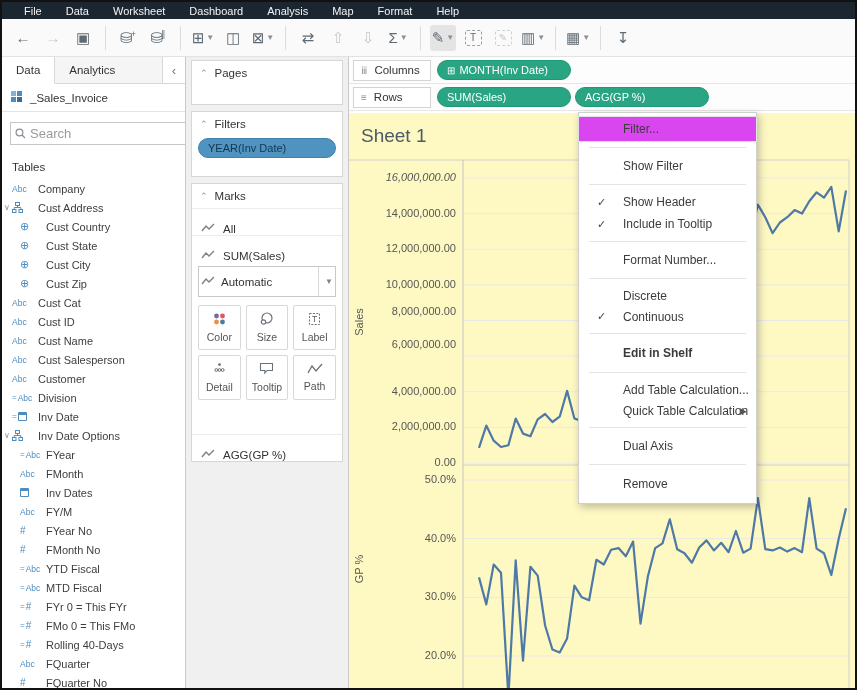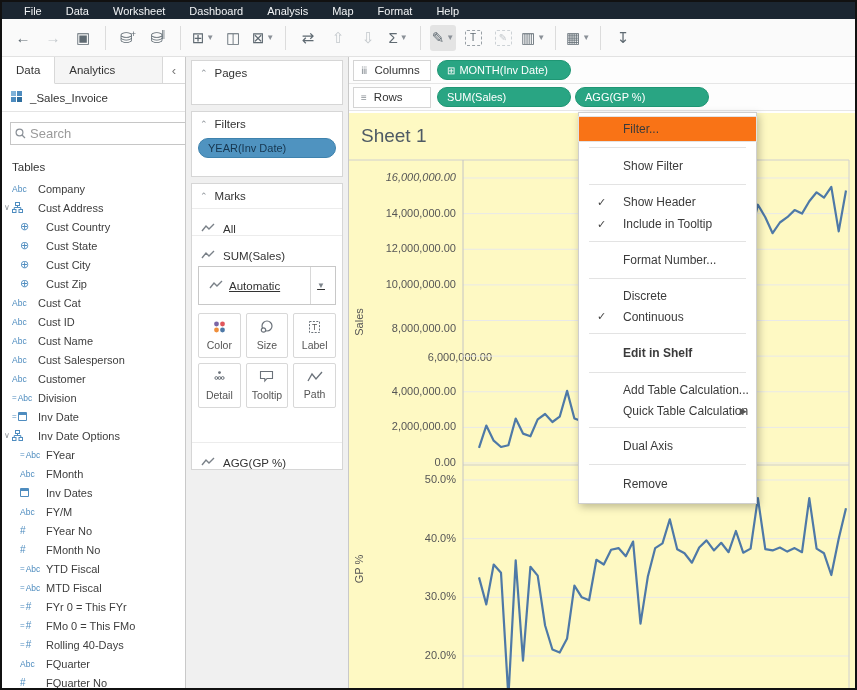--- a/index.html
+++ b/index.html
@@ -51,21 +51,21 @@
   .card { background:#fff; border:1px solid #d6d6d6; margin-bottom:6px; }
   .card-h { height:24px; display:flex; align-items:center; padding:0 8px; font-size:11.5px; color:#333; gap:7px; cursor:pointer; }
   .card-h .ch { color:#8b9197; font-size:9px; }
   .card-pages { height:45px; }
   .card-filters { height:66px; }
   .pill { height:20px; border-radius:10px; display:flex; align-items:center; padding:0 9px; font-size:11px; cursor:pointer; white-space:nowrap; }
   .pill-blue { background:#4f93c0; border:1px solid #3e82ad; color:#16364f; width:138px; margin:2px 6px; }
   .pill-green { background:#29a583; border:1px solid #1f9674; color:#fff; width:134px; margin-right:4px; }
   .pill-green .pfx { font-size:10px; margin-right:4px; }
   .marks-row { height:27px; display:flex; align-items:flex-end; gap:8px; padding:0 9px; font-size:11.5px; color:#333; border-top:1px solid #ececec; cursor:pointer; }
-  .marktype { margin:4px 6px 6px 6px; height:39px; border:1px solid #c8c8c8; display:flex; align-items:center; padding:0 10px; gap:6px; font-size:11.5px; color:#333; cursor:pointer;text-decoration:underline; }
+  .marktype { margin:4px 6px 6px 6px; height:31px; border:1px solid #c8c8c8; display:flex; align-items:center; padding:0 2px; gap:6px; font-size:11.5px; color:#333; cursor:pointer; }
   .marktype .dd { margin-left:auto; border-left:1px solid #d8d8d8; align-self:stretch; display:flex; align-items:center; padding-left:6px; }
   .mbtn-grid { display:grid; grid-template-columns:repeat(3,1fr); gap:5px; padding:2px 6px 8px 6px; }
   .mbtn { height:45px; border:1px solid #d8d8d8; border-radius:2px; background:#fff; display:flex; flex-direction:column; align-items:center; justify-content:center; gap:3px; font-size:10.5px; color:#555; cursor:pointer; }
   .marks-gap { height:26px; }
 
   
   .shelves { position:absolute; left:347px; top:55px; width:506px; }
   .shelf-row { height:27px; display:flex; align-items:center; padding:3px 4px; border-bottom:1px solid #e6e6e6; background:#fdfdfd; }
   .shelf-label { width:78px; height:21px; background:#fff; border:1px solid #d4d4d4; display:flex; align-items:center; gap:6px; padding:0 7px; font-size:11.5px; color:#333; margin-right:6px; }
   .shelf-label .sic { color:#8b9197; font-size:10px; letter-spacing:1px; }
@@ -75,21 +75,21 @@
   .sheet-title { position:absolute; left:12px; top:12px; font-size:19px; color:#4e5a65; }
   .tick { position:absolute; left:0; width:107px; text-align:right; font-size:11px; color:#565656; line-height:13px; }
   .ylab { position:absolute; font-size:11px; color:#565656; transform:rotate(-90deg); transform-origin:center; white-space:nowrap; }
   .charts-svg { position:absolute; left:0; top:0; }
 
   
   .ctx-menu { position:absolute; left:576px; top:110px; width:179px; background:#fff; border:1px solid #cfcfcf; box-shadow:2px 3px 8px rgba(0,0,0,0.25); z-index:100; padding:4px 0 6px 0; }
   .cm-item { position:relative; display:flex; align-items:center; padding-left:44px; font-size:12px; color:#3b3b3b; cursor:pointer; }
   .cm-item .ck { position:absolute; left:18px; font-size:11px; color:#444; }
   .cm-item .sub { position:absolute; right:9px; font-size:9px; color:#555; }
-  .cm-item.hl { background:#f97316; outline:1px solid #e2e2e2; }
+  .cm-item.hl { background:#d946ef; outline:1px solid #e2e2e2; }
   .cm-item.b { font-weight:bold; }
   .cm-sep { height:1px; background:#e3e3e3; margin:6px 10px; }
 </style>
 </head>
 <body>
 
 <div class="window">
 
   <div class="menubar">
       <div class="mb-item">File</div>
@@ -528,22 +528,22 @@
     </div>
   </div>
 
   <div class="sheet">
     <div class="sheet-title">Sheet 1</div>
     <div class="ylab" style="left:-4px; top:203px;">Sales</div>
     <div class="ylab" style="left:-4px; top:450px;">GP %</div>
   <div class="tick" style="top: 343px;">0.00</div>
       <div class="tick" style="top: 307.375px;">2,000,000.00</div>
       <div class="tick" style="top: 271.75px;">4,000,000.00</div>
-      <div class="tick" style="top: 238px; margin-left: 36px;">6,000,000.00</div>
-      <div class="tick" style="top: 209px; text-align: right;">8,000,000.00</div>
+      <div class="tick" style="top: 225px;">6,000,000.00</div>
+      <div class="tick" style="top: 192px; text-align: right;">8,000,000.00</div>
       <div class="tick" style="top: 164.875px;">10,000,000.00</div>
       <div class="tick" style="top: 129.25px;">12,000,000.00</div>
       <div class="tick" style="top: 93.625px;">14,000,000.00</div>
       <div class="tick" style="top: 58px; font-style: italic;">16,000,000.00</div>
       <div class="tick" style="top: 360px;">50.0%</div>
       <div class="tick" style="top: 418.667px;">40.0%</div>
       <div class="tick" style="top: 477.334px;">30.0%</div>
       <div class="tick" style="top: 536.001px;">20.0%</div>
       <svg width="506" height="575" class="charts-svg">
         <line x1="114" y1="350" x2="500" y2="350" stroke="#e9e9e9" stroke-width="1"></line>

